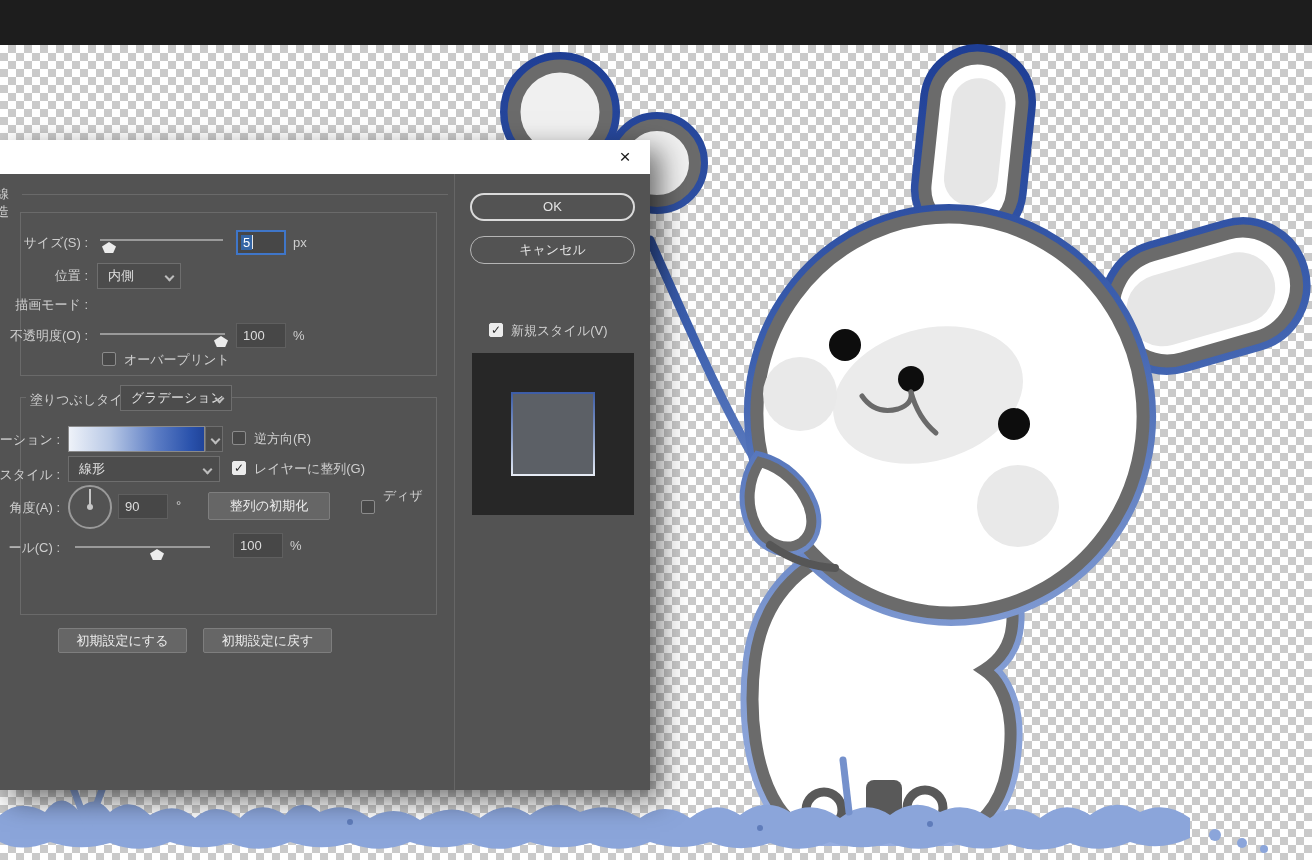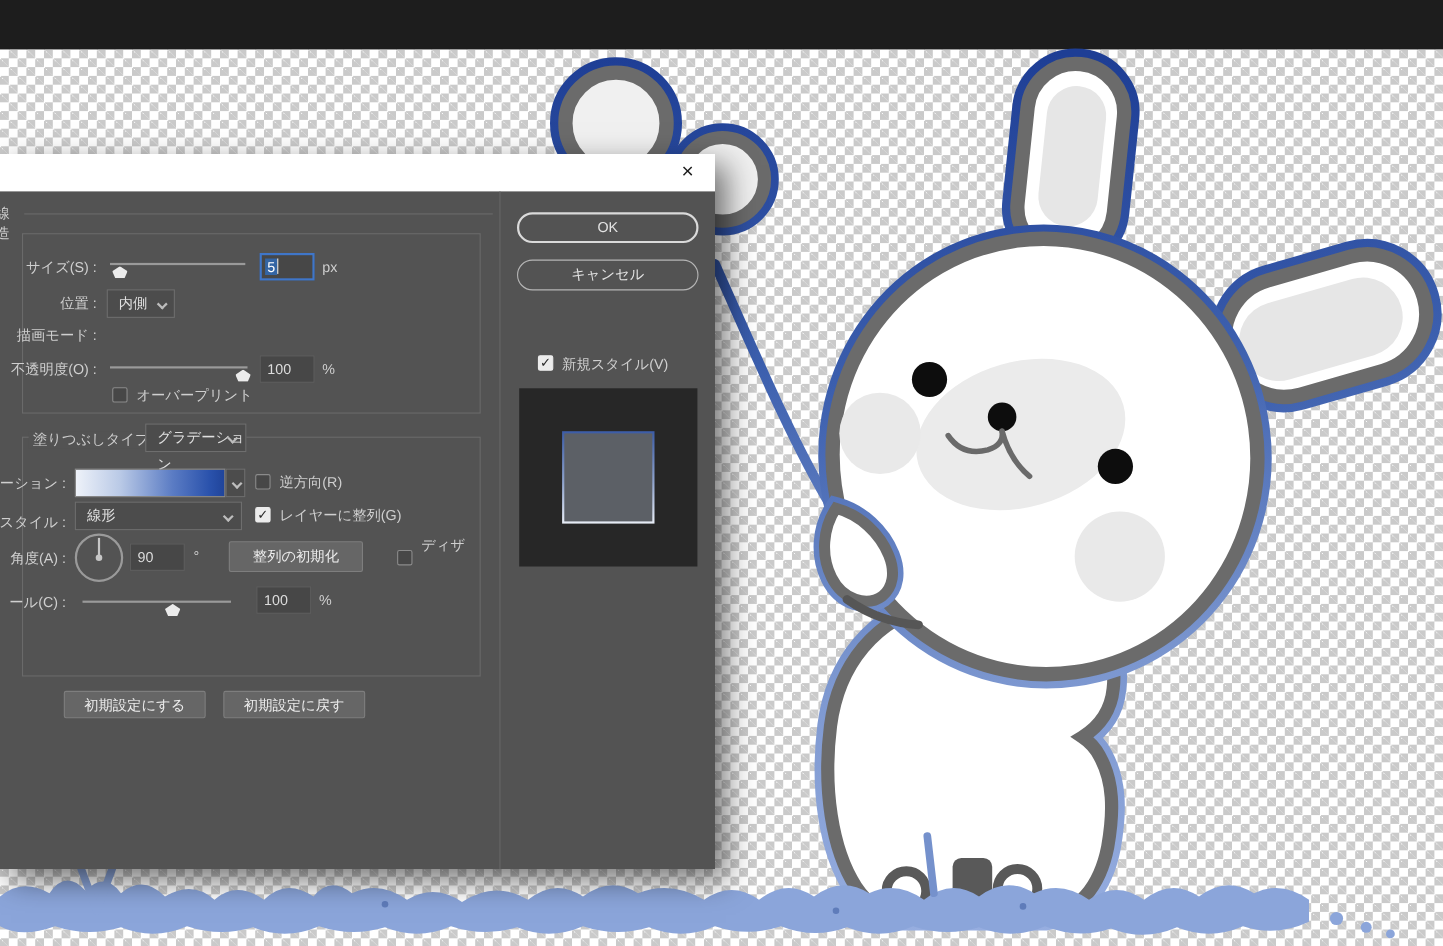--- a/index.html
+++ b/index.html
@@ -197,40 +197,40 @@
 
     <div class="gbox" style="left:20px;top:72px;width:417px;height:164px;"></div>
 
     <div class="lbl r88" style="top:95px;">サイズ(S) :</div>
     <div class="track" style="left:100px;top:99px;width:123px;"></div>
     <div class="thumb" style="left:102px;top:102px;"></div>
     <div class="valbox focused" style="left:236px;top:90px;"><span class="selhl">5</span><span class="caret"></span></div>
     <div class="lbl" style="left:293px;top:95px;">px</div>
 
     <div class="lbl r88" style="top:128px;">位置 :</div>
-    <div class="dropdown" style="left:97px;top:123px;width:62px;">
+    <div class="dropdown" style="left:97px;top:123px;width:84px;">
       <span>内側</span>
       <span class="chev small"></span>
     </div>
 
     <div class="lbl r88" style="top:157px;">描画モード :</div>
 
     <div class="lbl r88" style="top:188px;">不透明度(O) :</div>
     <div class="track" style="left:100px;top:193px;width:125px;"></div>
     <div class="thumb" style="left:214px;top:196px;"></div>
     <div class="valbox" style="left:236px;top:183px;">100</div>
     <div class="lbl" style="left:293px;top:188px;">%</div>
 
     <div class="checkbox" style="left:102px;top:212px;"></div>
     <div class="cblabel" style="left:124px;top:212px;">オーバープリント</div>
 
     <div class="gbox" style="left:20px;top:257px;width:417px;height:218px;"></div>
 
     <div class="lbl" style="left:26px;top:252px;background:#535353;padding:0 4px;">塗りつぶしタイプ :</div>
-    <div class="dropdown" style="left:132px;top:245px;width:92px;">
+    <div class="dropdown" style="left:120px;top:245px;width:112px;">
       <span>グラデーション</span>
       <span class="chev"></span>
     </div>
 
     <div class="lbl r60" style="top:292px;">ーション :</div>
     <div class="gswatch"></div>
     <div class="gswatch-btn">
       <span class="chev"></span>
     </div>
     <div class="checkbox" style="left:232px;top:291px;"></div>

